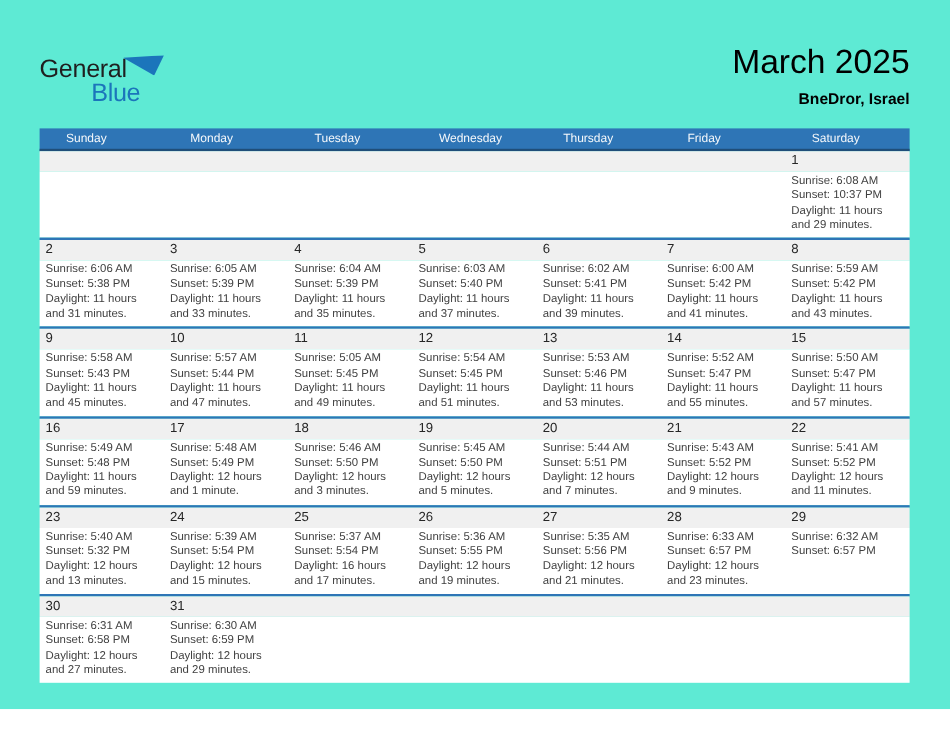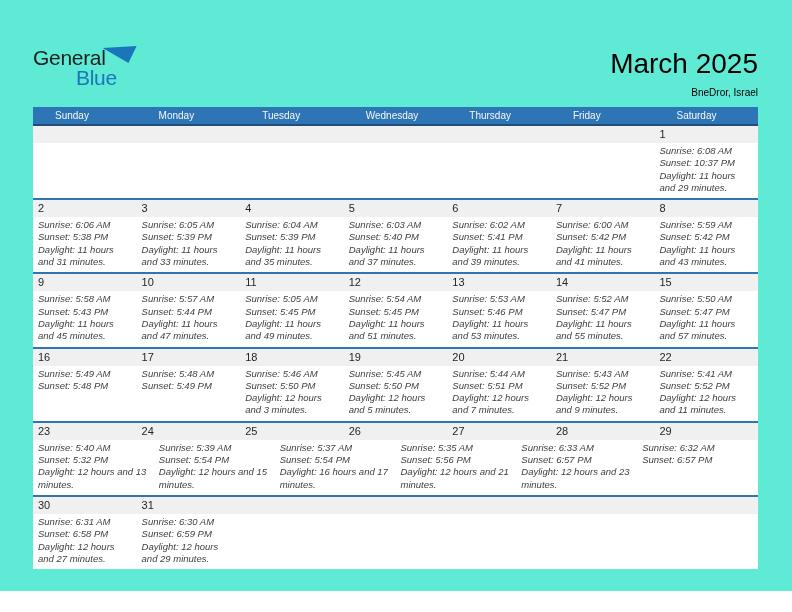--- a/index.html
+++ b/index.html
@@ -43,31 +43,31 @@
     color: var(--logo-blue);
     margin-left: 43px;
     margin-top: -4px;
     letter-spacing: -0.3px;
   }
 
   
   .title-block {
     position: absolute;
     right: 34px;
-    top: 48px;
+    top: 36px;
     text-align: right;
   }
   .title {
     font-size: 28px;
     line-height: 32px;
     color: #000000;
   }
   .location {
-    font-size: 10px;
-    font-weight: normal;
+    font-size: 13px;
+    font-weight: bold;
     color: #000000;
     margin-top: 7px;
     text-align: right;
   }
 
   
   .calendar {
     position: absolute;
     left: 33px;
     top: 107px;
@@ -99,21 +99,20 @@
   .band-cell {
     flex: 1;
     font-size: 11px;
     color: #262626;
     padding: 2px 0 0 5px;
   }
   .details {
     display: flex;
     min-height: 54px;
     background: #ffffff;
-    font-style: italic;
   }
   .detail-cell {
     flex: 1;
     font-size: 9.5px;
     line-height: 12.3px;
     color: #3f3f3f;
     padding: 2px 6px 4px 5px;
     box-sizing: border-box;
   }
 </style>
@@ -270,24 +269,26 @@
             <div class="band-cell">18</div>
             <div class="band-cell">19</div>
             <div class="band-cell">20</div>
             <div class="band-cell">21</div>
             <div class="band-cell">22</div>
           </div>
           <div class="details">
             <div class="detail-cell">
               <div>Sunrise: 5:49 AM</div>
               <div>Sunset: 5:48 PM</div>
+              <div>Daylight: 11 hours and 59 minutes.</div>
             </div>
             <div class="detail-cell">
               <div>Sunrise: 5:48 AM</div>
               <div>Sunset: 5:49 PM</div>
+              <div>Daylight: 12 hours and 1 minute.</div>
             </div>
             <div class="detail-cell">
               <div>Sunrise: 5:46 AM</div>
               <div>Sunset: 5:50 PM</div>
               <div>Daylight: 12 hours and 3 minutes.</div>
             </div>
             <div class="detail-cell">
               <div>Sunrise: 5:45 AM</div>
               <div>Sunset: 5:50 PM</div>
               <div>Daylight: 12 hours and 5 minutes.</div>
@@ -329,20 +330,25 @@
               <div>Sunrise: 5:39 AM</div>
               <div>Sunset: 5:54 PM</div>
               <div>Daylight: 12 hours and 15 minutes.</div>
             </div>
             <div class="detail-cell">
               <div>Sunrise: 5:37 AM</div>
               <div>Sunset: 5:54 PM</div>
               <div>Daylight: 16 hours and 17 minutes.</div>
             </div>
             <div class="detail-cell">
+              <div>Sunrise: 5:36 AM</div>
+              <div>Sunset: 5:55 PM</div>
+              <div>Daylight: 12 hours and 19 minutes.</div>
+            </div>
+            <div class="detail-cell">
               <div>Sunrise: 5:35 AM</div>
               <div>Sunset: 5:56 PM</div>
               <div>Daylight: 12 hours and 21 minutes.</div>
             </div>
             <div class="detail-cell">
               <div>Sunrise: 6:33 AM</div>
               <div>Sunset: 6:57 PM</div>
               <div>Daylight: 12 hours and 23 minutes.</div>
             </div>
             <div class="detail-cell">

